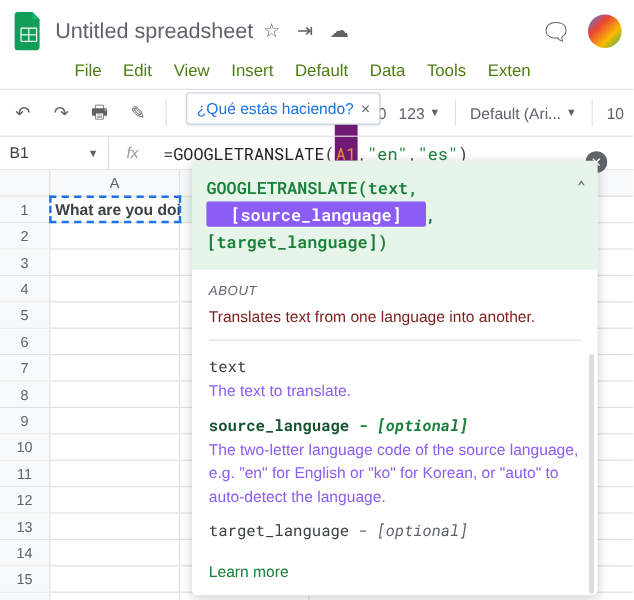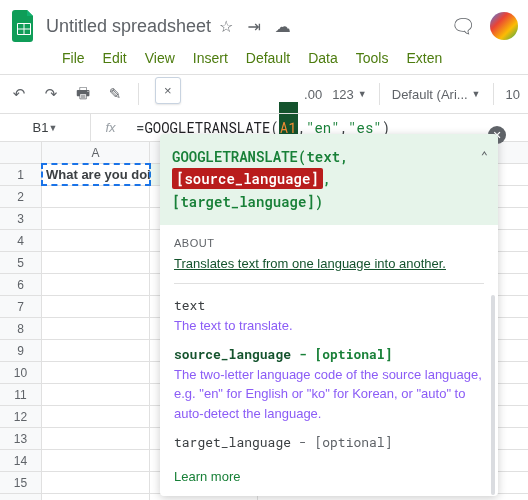--- a/index.html
+++ b/index.html
@@ -14,50 +14,50 @@
 .right-head { margin-left: auto; display: flex; align-items: center; gap: 14px; }
 .menubar { display: flex; gap: 18px; padding: 6px 0 8px 62px; font-size: 14px; color: #4d7c0f; }
 .toolbar { border-top: 1px solid #e0e0e0; border-bottom: 1px solid #e0e0e0; padding: 4px 8px; display: flex; align-items: center; gap: 10px; color: #5f6368; position: relative; height: 40px; }
 .toolbar .sep { width: 1px; height: 22px; background: #e0e0e0; margin: 0 2px; }
 .tbtn { width: 22px; height: 22px; display: flex; align-items: center; justify-content: center; font-size: 15px; }
 .toolbar .txt { font-size: 13px; }
 .toolbar .drop { font-size: 9px; margin-left: -6px; }
 .preview-tip { position: absolute; left: 155px; top: 2px; background: #fff; border: 1px solid #c8d3e0; border-radius: 3px; padding: 5px 8px; color: #1a73e8; font-size: 13px; display: flex; align-items: center; gap: 6px; box-shadow: 0 1px 2px rgba(0,0,0,.1); z-index: 5; }
 .preview-tip .x { color: #5f6368; font-size: 13px; cursor: pointer; }
 .namebox-row { display: flex; align-items: center; height: 28px; border-bottom: 1px solid #e0e0e0; }
-.namebox { width: 90px; display: flex; align-items: center; padding: 0 8px; height: 100%; justify-content: center; color: #3c4043; font-size: 13px; }
+.namebox { width: 90px; display: flex; align-items: center; padding: 0 8px; height: 100%; justify-content: space-between; color: #3c4043; font-size: 13px; }
 .namebox .dd { font-size: 9px; color: #5f6368; }
 .fx { width: 40px; text-align: center; color: #9aa0a6; font-style: italic; font-size: 13px; border-left: 1px solid #e0e0e0; height: 100%; display: flex; align-items: center; justify-content: center; }
 .formula { flex: 1; padding: 0 6px; font-size: 14px; font-family: "Roboto Mono", Consolas, monospace; height: 100%; display: flex; align-items: center; white-space: pre; }
 .formula .fn { color: #202124; }
-.formula .ref { color: #f28b33; background: #14532d; padding: 16px 1px; }
+.formula .ref { color: #f28b33; background: #701a75; padding: 16px 1px; }
 .formula .str { color: #188038; }
 .grid { position: relative; }
 .colhdr { display: flex; height: 22px; background: #f8f9fa; border-bottom: 1px solid #e0e0e0; }
 .corner { width: 42px; border-right: 1px solid #e0e0e0; }
 .colcell { width: 108px; border-right: 1px solid #e0e0e0; text-align: center; font-size: 12px; color: #5f6368; line-height: 22px; }
 .rows { }
 .row { display: flex; height: 22px; border-bottom: 1px solid #e0e0e0; }
 .rowhdr { width: 42px; border-right: 1px solid #e0e0e0; text-align: center; font-size: 12px; color: #5f6368; line-height: 22px; background: #f8f9fa; }
 .cell { width: 108px; border-right: 1px solid #e0e0e0; font-size: 13px; padding: 0 4px; line-height: 22px; white-space: nowrap; overflow: hidden; font-weight: bold; }
 .cell.sel { outline: 2px dashed #1a73e8; outline-offset: -1px; background: #fff; overflow: visible; }
 .cell.active { background: rgba(15,157,88,.08); }
 .help { position: absolute; left: 160px; top: 134px; width: 338px; background: #fff; border-radius: 4px; box-shadow: 0 2px 10px rgba(0,0,0,.2); font-size: 13px; z-index: 10; }
 .help .close { position: absolute; right: -8px; top: -8px; width: 18px; height: 18px; border-radius: 50%; background: #5f6368; color: #fff; display: flex; align-items: center; justify-content: center; font-size: 11px; cursor: pointer; }
 .help-head { background: #e6f4ea; padding: 12px 30px 12px 12px; border-radius: 4px 4px 0 0; font-family: "Roboto Mono", Consolas, monospace; font-size: 14px; color: #188038; font-weight: 600; line-height: 1.6; position: relative; }
-.help-head .hl { background: #b91c1c; color: #fff; padding: 1px 4px; border-radius: 2px; }
+.help-head .hl { background: #8b5cf6; color: #fff; padding: 1px 20px; border-radius: 2px; }
 .help-head .caret { position: absolute; right: 10px; top: 12px; color: #5f6368; font-size: 12px; }
 .help-body { padding: 10px 14px; max-height: 300px; overflow-y: auto; position: relative; color: #5f6368; line-height: 1.5; }
-.help-body .about-h { font-size: 11px; letter-spacing: .5px; color: #5f6368; margin-bottom: 2px; }
-.help-body .about-t { color: #14532d; margin-bottom: 10px; text-decoration: underline; }
+.help-body .about-h { font-size: 11px; letter-spacing: .5px; color: #5f6368; margin-bottom: 2px; font-style: italic; }
+.help-body .about-t { color: #7f1d1d; margin-bottom: 10px; }
 .help-body hr { border: none; border-top: 1px solid #e0e0e0; margin: 8px 0 12px 0; }
 .param { margin-bottom: 10px; }
 .param .pname { font-family: "Roboto Mono", Consolas, monospace; color: #3c4043; }
 .param .pname.b { font-weight: 700; color: #14532d; }
-.param .opt { font-family: "Roboto Mono", Consolas, monospace; color: #5f6368; }
+.param .opt { font-family: "Roboto Mono", Consolas, monospace; color: #5f6368; font-style: italic; }
 .param .opt.b { font-weight: 700; color: #188038; }
 .param .pdesc { color: #8b5cf6; }
 .learn { color: #188038; font-weight: 500; margin-top: 4px; display: inline-block; }
 .help-scroll { position: absolute; right: 3px; top: 70px; width: 4px; height: 200px; background: #dadce0; border-radius: 2px; }
 </style>
 </head>
 <body>
 
 <div class="header">
   <div class="logo">
@@ -96,20 +96,21 @@
   <span>Exten</span>
 </div>
 
 <div class="toolbar">
   <div class="tbtn">↶</div>
   <div class="tbtn">↷</div>
   <div class="tbtn">🖶</div>
   <div class="tbtn">✎</div>
   <div class="sep"></div>
   <div class="preview-tip">
+    <span>¿Qué estás haciendo?</span>
     <span class="x">×</span>
   </div>
   <div style="flex:1"></div>
   <span class="txt">.00</span>
   <span class="txt">123</span>
     <span class="drop">▼</span>
   <div class="sep"></div>
   <span class="txt">Default (Ari...</span>
     <span class="drop">▼</span>
   <div class="sep"></div>

